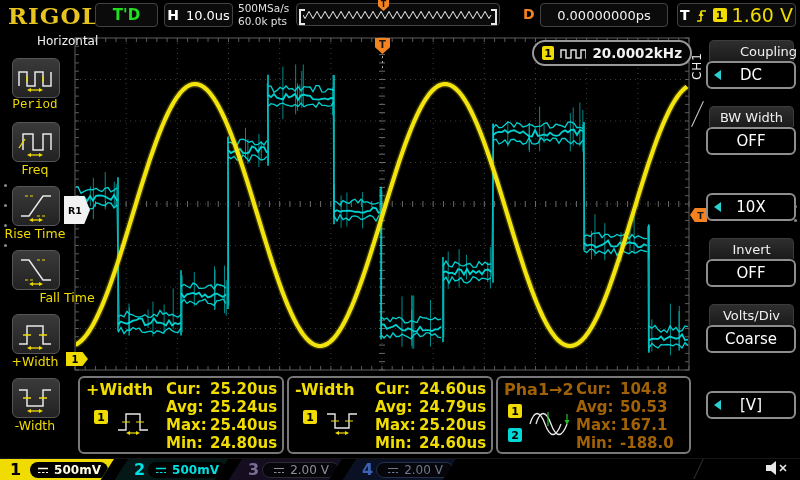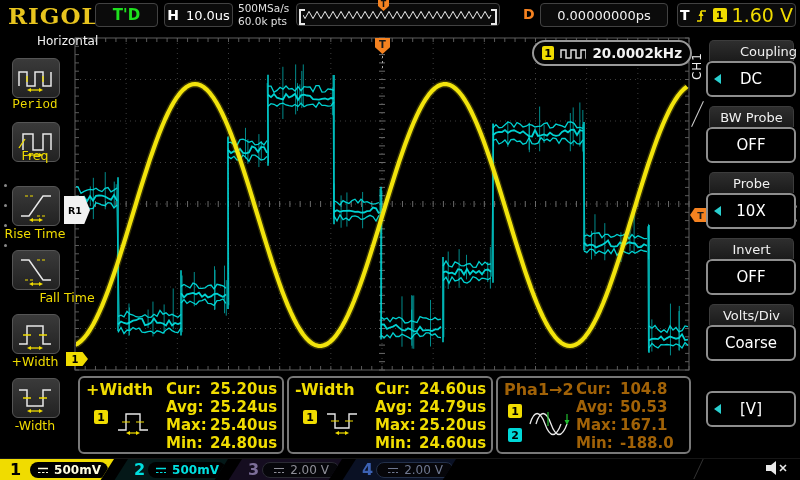--- a/index.html
+++ b/index.html
@@ -56,21 +56,21 @@
   #trigR-marker{left:690px;top:208px;width:17px;height:14px;background:#f58220;color:#1a1a1a;
               font-weight:bold;font-size:9.5px;display:flex;align-items:center;justify-content:center;
               clip-path:polygon(0 50%,28% 0,100% 0,100% 100%,28% 100%);padding-left:4px;box-sizing:border-box;}
   
   #ch1-vert{left:690px;top:52px;writing-mode:vertical-rl;transform:rotate(180deg);
             font-size:12px;color:#f0f0f0;letter-spacing:1px;}
   #ch1-line{left:697px;top:100px;width:1px;height:28px;background:#cfcfcf;transform:rotate(25deg);}
   .rm-head{left:709px;width:85px;height:21px;background:linear-gradient(#2e2e2e,#1b1b1b);
            border:1px solid #3c3c3c;border-bottom:none;border-radius:5px 5px 0 0;
            display:flex;align-items:center;justify-content:center;font-size:13px;color:#f0f0f0;box-sizing:border-box;}
-  .rm-box{left:706px;width:90px;height:36px;background:#000;border:2px solid #8e8e8e;border-radius:6px;
+  .rm-box{left:706px;width:90px;height:28px;background:#000;border:2px solid #8e8e8e;border-radius:6px;
           display:flex;align-items:center;justify-content:center;font-size:15px;color:#fff;box-sizing:border-box;}
   .rm-tri{position:absolute;left:6px;width:0;height:0;border-top:5px solid transparent;
           border-bottom:5px solid transparent;border-right:7px solid #2ad0d0;}
   
   .mpanel{top:376px;height:78px;background:#000;border:2px solid #787878;border-radius:6px;box-sizing:border-box;}
   .mtitle{position:absolute;left:6px;top:2px;font-size:16px;font-weight:bold;}
   .mbadge{position:absolute;left:14px;top:32px;}
   .micon{position:absolute;left:36px;top:28px;}
   .mrows{position:absolute;left:86px;top:2px;font-size:15px;font-weight:bold;line-height:18px;}
   .mrow{display:flex;}
@@ -614,21 +614,21 @@
 
   <div class="abs lm-item" style="top:122px;">
     <svg width="42" height="36">
       <path d="M8,26 V10 H18 V26 H28 V10 H36 V26" stroke="#e8e8e8" stroke-width="1.5" fill="none"></path>
       <path d="M4,24 L10,15" stroke="#f0dc00" stroke-width="1.3"></path>
       <path d="M14,31 H26" stroke="#f0dc00" stroke-width="1.3"></path>
       <polygon points="12,31 16,29 16,33" fill="#f0dc00"></polygon>
         <polygon points="28,31 24,29 24,33" fill="#f0dc00"></polygon>
     </svg>
   </div>
-  <div class="abs lm-label" style="top:148px;">Freq</div>
+  <div class="abs lm-label" style="top:162px;">Freq</div>
 
   <div class="abs lm-item" style="top:186px;">
     <svg width="42" height="36">
       <path d="M6,28 H14 L28,8 H36" stroke="#e8e8e8" stroke-width="1.5" fill="none"></path>
       <path d="M10,8 H20 M22,28 H32" stroke="#f0dc00" stroke-width="1.2" stroke-dasharray="3 2"></path>
       <path d="M16,32 H26" stroke="#f0dc00" stroke-width="1.3"></path>
       <polygon points="14,32 18,30 18,34" fill="#f0dc00"></polygon>
         <polygon points="28,32 24,30 24,34" fill="#f0dc00"></polygon>
     </svg>
   </div>
@@ -689,26 +689,25 @@
 
   <div id="ch1-vert" class="abs">CH1</div>
   <div id="ch1-line" class="abs"></div>
 
   <div class="abs rm-head" style="top:40px;padding-left:34px;">Coupling</div>
   <div class="abs rm-box" style="top:61px;">
     <span class="rm-tri"></span>
     <span>DC</span>
   </div>
 
-  <div class="abs rm-head" style="top:106px;">BW Probe</div>
+  <div class="abs rm-head" style="top:106px;">BW Width</div>
   <div class="abs rm-box" style="top:127px;">
     <span>OFF</span>
   </div>
 
-  <div class="abs rm-head" style="top:172px;">Probe</div>
   <div class="abs rm-box" style="top:193px;">
     <span class="rm-tri"></span>
     <span>10X</span>
   </div>
 
   <div class="abs rm-head" style="top:238px;">Invert</div>
   <div class="abs rm-box" style="top:259px;">
     <span>OFF</span>
   </div>
 

